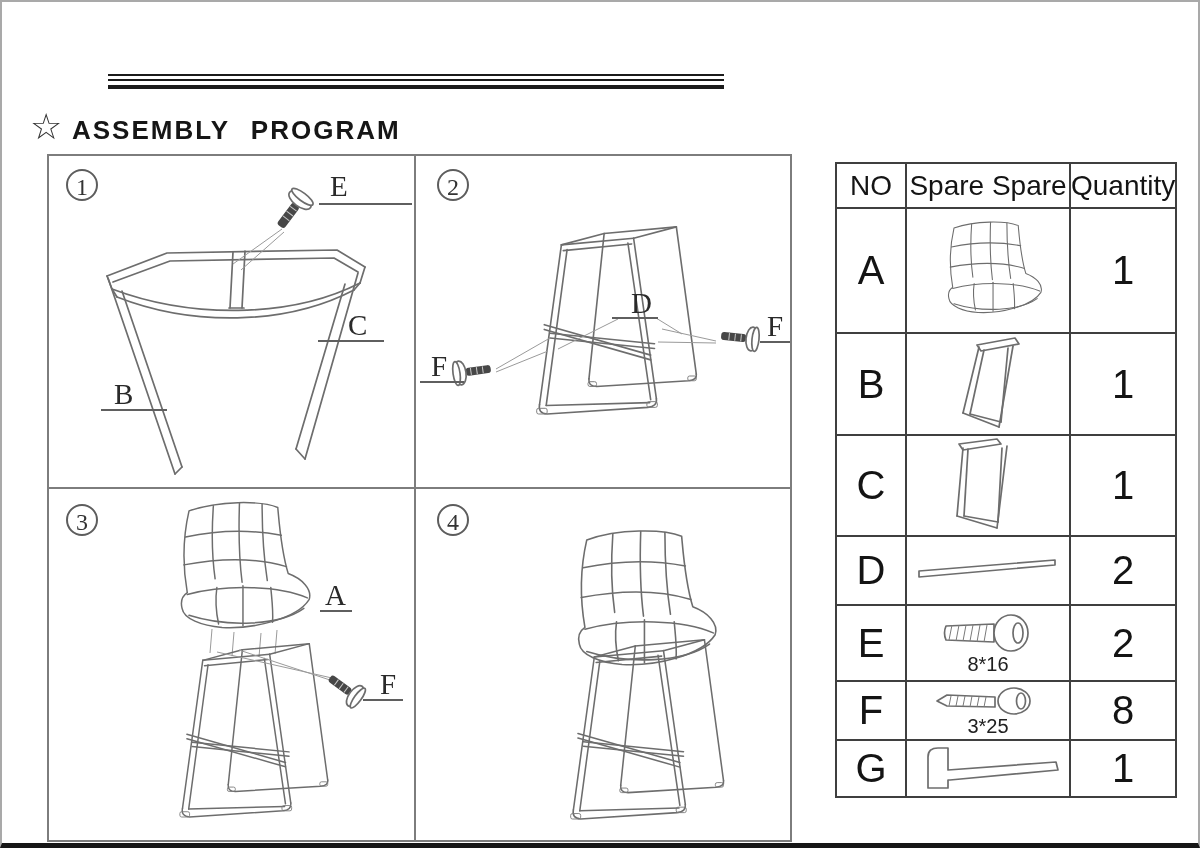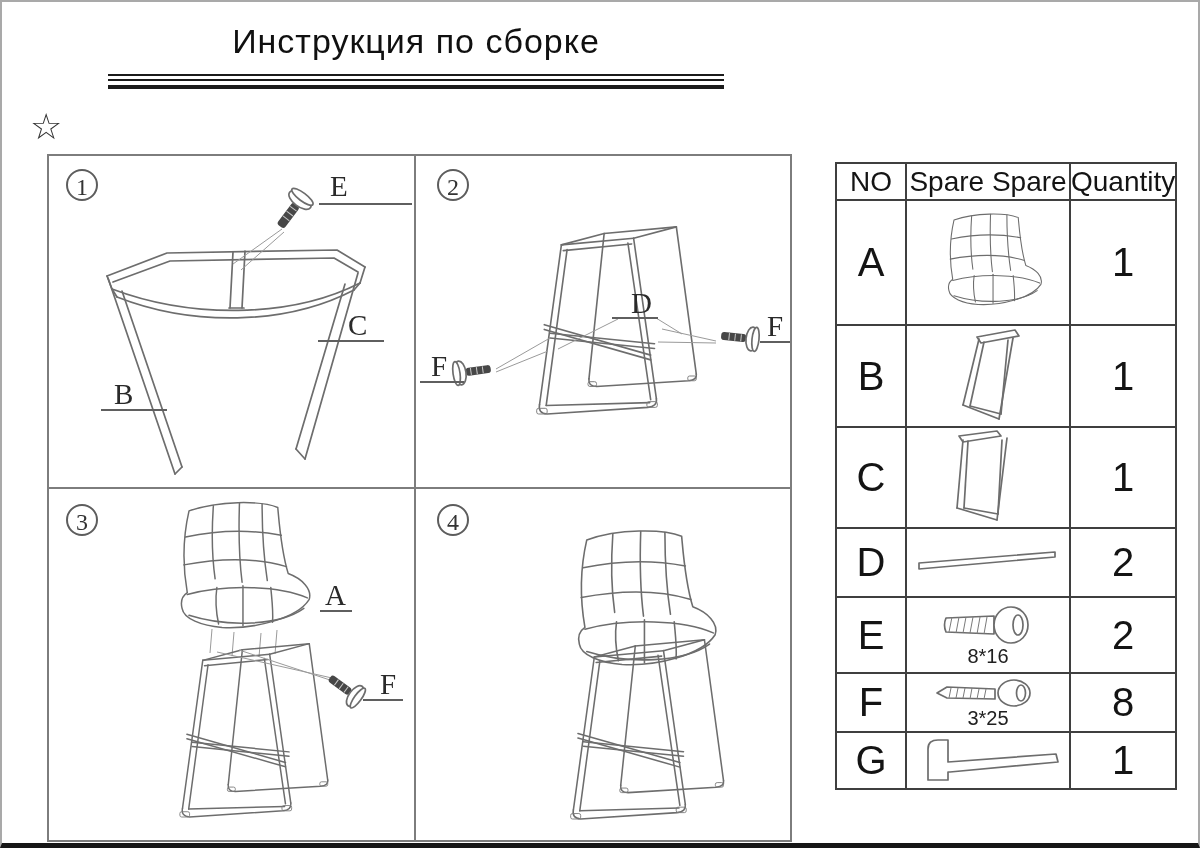--- a/index.html
+++ b/index.html
@@ -88,26 +88,26 @@
         <path class="ln" d="M29,190 Q27,199 37,200 L143,193 Q153,192 152,184"></path>
         <path class="ln" d="M36,191 L145,188"></path>
         <rect class="hat2" x="26" y="194" width="11" height="6" rx="2"></rect>
         <rect class="hat2" x="142" y="187" width="11" height="6" rx="2"></rect>
         <rect class="hat2" x="80" y="166" width="9" height="5" rx="2"></rect>
         <rect class="hat2" x="185" y="160" width="9" height="5" rx="2"></rect>
       </g>
     </defs>
   </svg>
 
-  <div class="abs doc-title">Инструкция по сборке</div>
   <div class="abs rule rule1"></div>
   <div class="abs rule rule2"></div>
   <div class="abs rule rule3"></div>
 
   <div class="abs star">☆</div>
+  <div class="abs sec-head">ASSEMBLY PROGRAM</div>
 
   <div class="abs grid">
     <div class="abs vdiv"></div>
     <div class="abs hdiv"></div>
 
     <div class="panel p1">
       <svg viewBox="0 0 365 331">
 
         <path class="ln" d="M58,120 L118,97 L288,94 L316,111"></path>
         <path class="ln" d="M64,126 L121,105 L285,102 L309,116"></path>
@@ -227,21 +227,21 @@
   </div>
 
   <div class="abs parts">
     <table>
       <colgroup>
           <col style="width:70px">
           <col style="width:164px">
           <col style="width:98px">
         </colgroup>
       <tbody>
-          <tr style="height:37px">
+          <tr style="height:45px">
         <th>NO</th>
         <th>Spare Spare</th>
         <th>Quantity</th>
       </tr>
       <tr style="height:125px">
         <td class="no">A</td>
         <td class="part">
           <svg width="130" height="106" viewBox="0 0 130 106">
             <use href="#sym-seat" transform="translate(2,2) scale(0.63)"></use>
           </svg>

